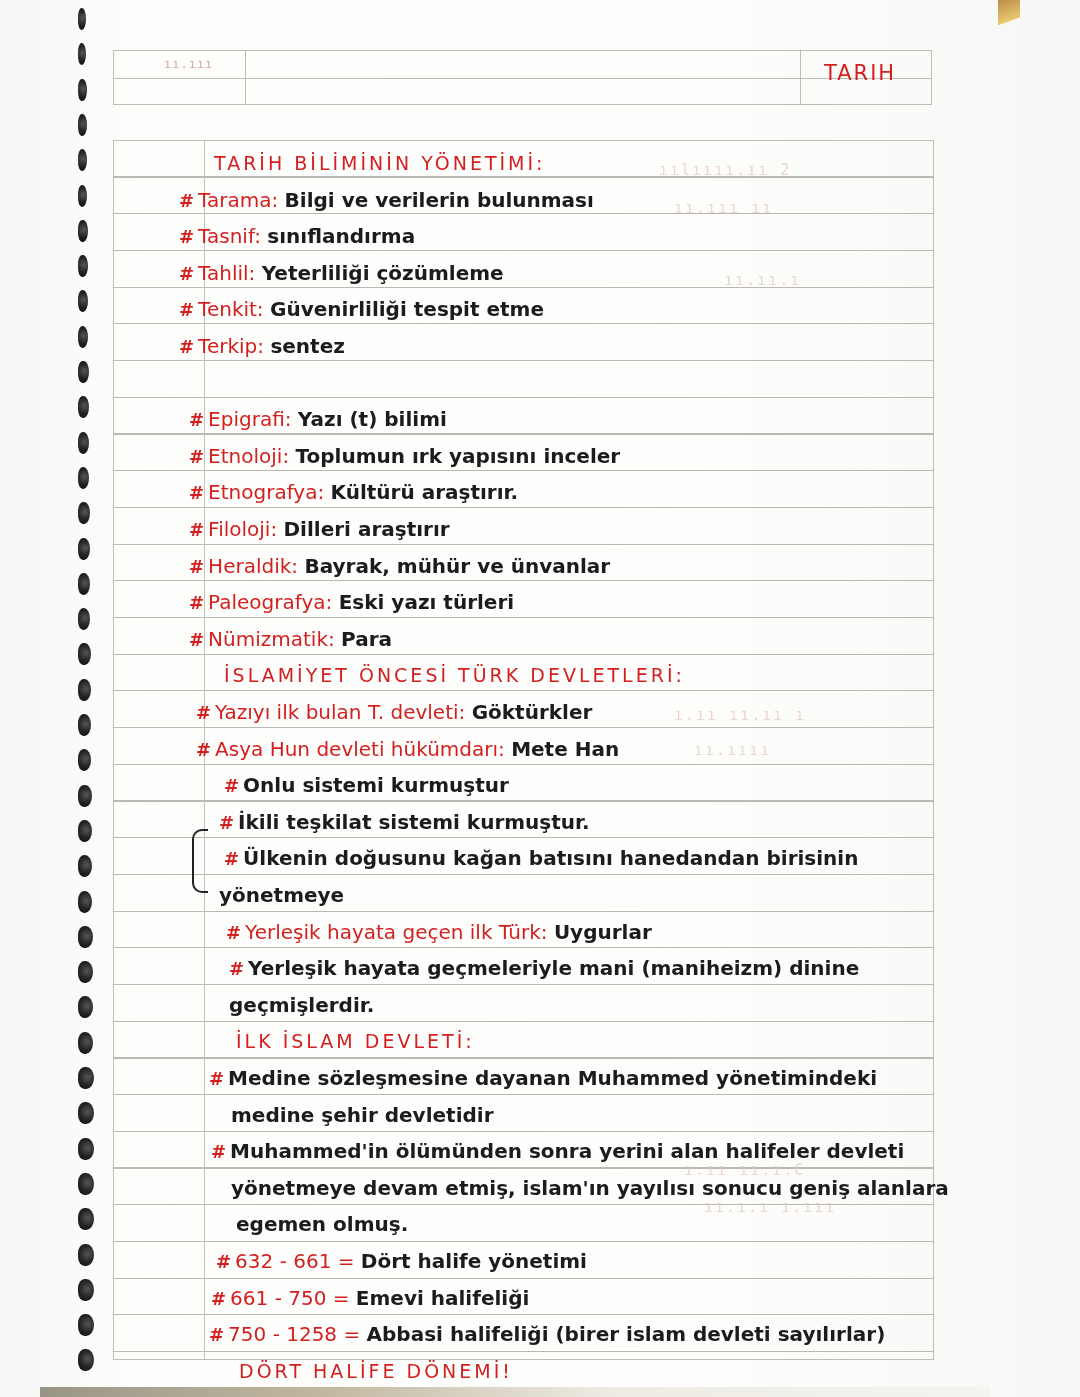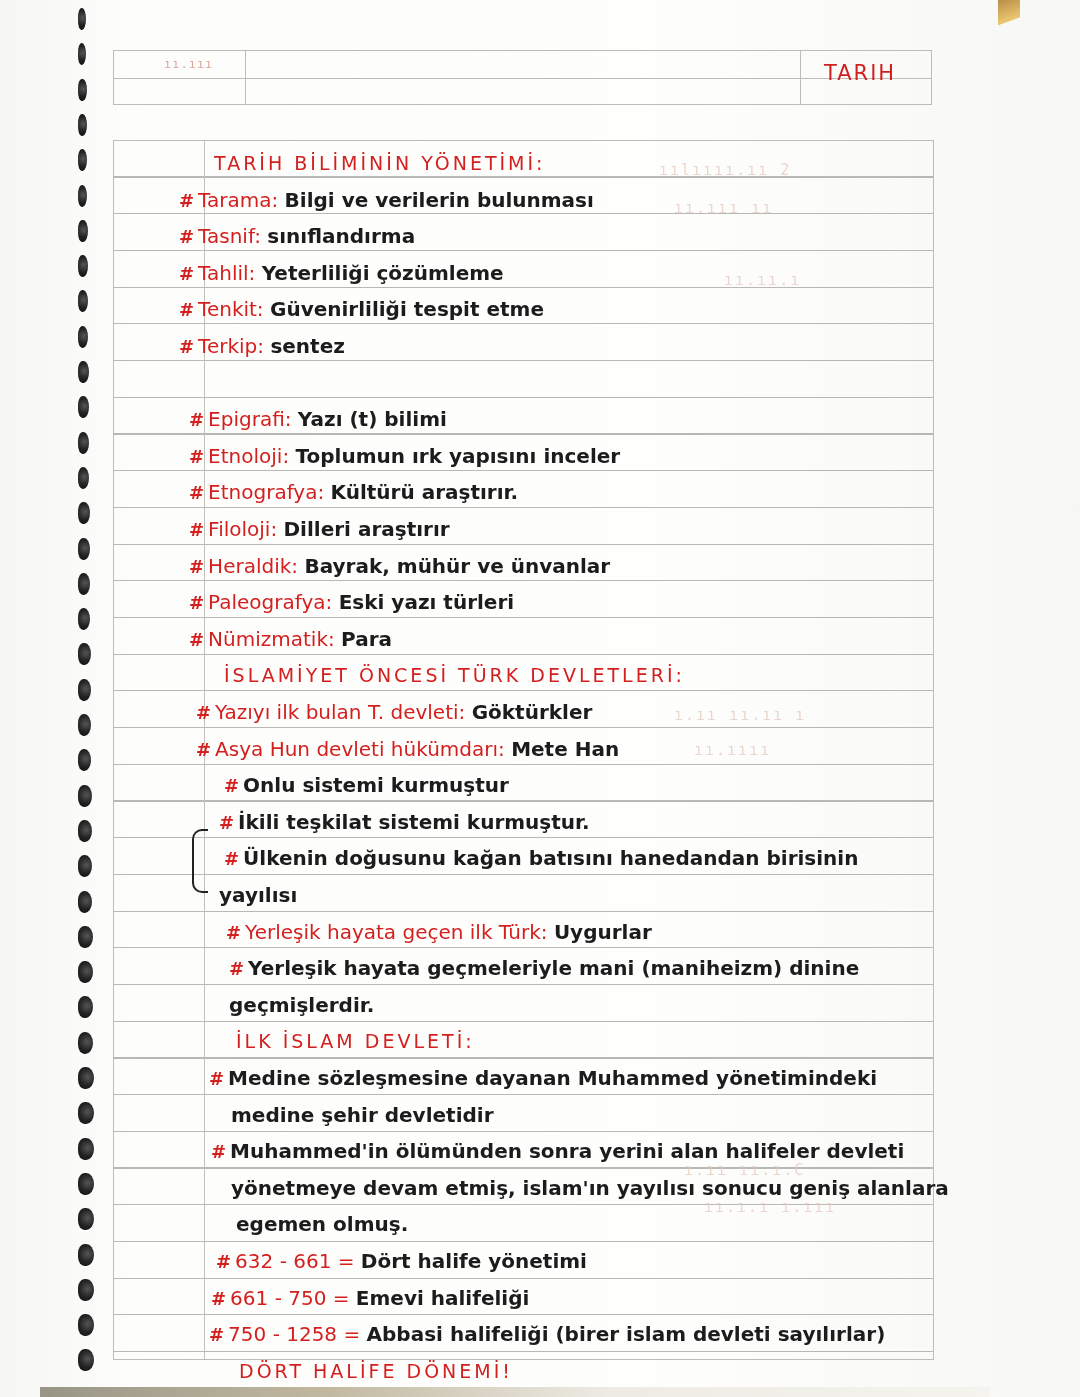--- a/index.html
+++ b/index.html
@@ -155,21 +155,21 @@
         <div class="line" style="top: 370px; left: 75px;"><span class="hash">#</span><span class="term">Filoloji:</span> <span class="def">Dilleri araştırır</span></div>
         <div class="line" style="top: 406.6px; left: 75px;"><span class="hash">#</span><span class="term">Heraldik:</span> <span class="def">Bayrak, mühür ve ünvanlar</span></div>
         <div class="line" style="top: 443.2px; left: 75px;"><span class="hash">#</span><span class="term">Paleografya:</span> <span class="def">Eski yazı türleri</span></div>
         <div class="line" style="top: 479.8px; left: 75px;"><span class="hash">#</span><span class="term">Nümizmatik:</span> <span class="def">Para</span></div>
         <div class="line" style="top: 516.4px; left: 110px;"><span class="heading">İSLAMİYET ÖNCESİ TÜRK DEVLETLERİ:</span></div>
         <div class="line" style="top: 553px; left: 82px; text-align: center;"><span class="hash">#</span><span class="term">Yazıyı ilk bulan T. devleti:</span> <span class="def">Göktürkler</span></div>
         <div class="line" style="top: 589.6px; left: 82px;"><span class="hash">#</span><span class="term">Asya Hun devleti hükümdarı:</span> <span class="def">Mete Han</span></div>
         <div class="line" style="top: 626.2px; left: 110px;"><span class="hash">#</span><span class="def">Onlu sistemi kurmuştur</span></div>
         <div class="line" style="top: 662.8px; left: 105px;"><span class="hash">#</span><span class="def">İkili teşkilat sistemi kurmuştur.</span></div>
         <div class="line" style="top: 699.4px; left: 110px;"><span class="hash">#</span><span class="def">Ülkenin doğusunu kağan batısını hanedandan birisinin</span></div>
-        <div class="line" style="top: 736px; left: 105px;"><span class="def">yayılısı</span></div>
+        <div class="line" style="top: 736px; left: 105px;"><span class="def">yönetmeye</span></div>
         <div class="line" style="top: 772.6px; left: 85px; margin-left: 27px;"><span class="hash">#</span><span class="term">Yerleşik hayata geçen ilk Türk:</span> <span class="def">Uygurlar</span></div>
         <div class="line" style="top: 809.2px; left: 115px;"><span class="hash">#</span><span class="def">Yerleşik hayata geçmeleriyle mani (maniheizm) dinine</span></div>
         <div class="line" style="top: 845.8px; left: 115px;"><span class="def">geçmişlerdir.</span></div>
         <div class="line" style="top: 882.4px; left: 122px;"><span class="heading">İLK İSLAM DEVLETİ:</span></div>
         <div class="line" style="top: 919px; left: 95px;"><span class="hash">#</span><span class="def">Medine sözleşmesine dayanan Muhammed yönetimindeki</span></div>
         <div class="line" style="top: 955.6px; left: 117px;"><span class="def">medine şehir devletidir</span></div>
         <div class="line" style="top: 992.2px; left: 97px;"><span class="hash">#</span><span class="def">Muhammed'in ölümünden sonra yerini alan halifeler devleti</span></div>
         <div class="line" style="top: 1028.8px; left: 117px;"><span class="def">yönetmeye devam etmiş, islam'ın yayılısı sonucu geniş alanlara</span></div>
         <div class="line" style="top: 1065.4px; left: 122px;"><span class="def">egemen olmuş.</span></div>
         <div class="line" style="top: 1102px; left: 102px;"><span class="hash">#</span><span class="term">632 - 661 =</span> <span class="def">Dört halife yönetimi</span></div>

